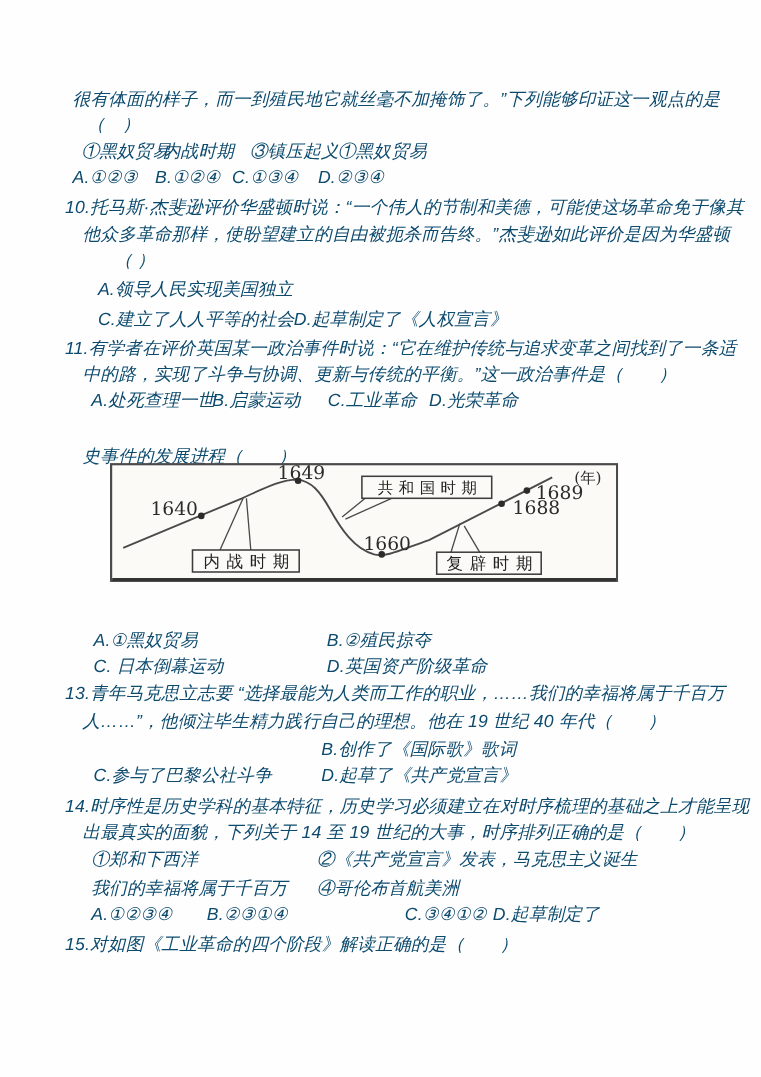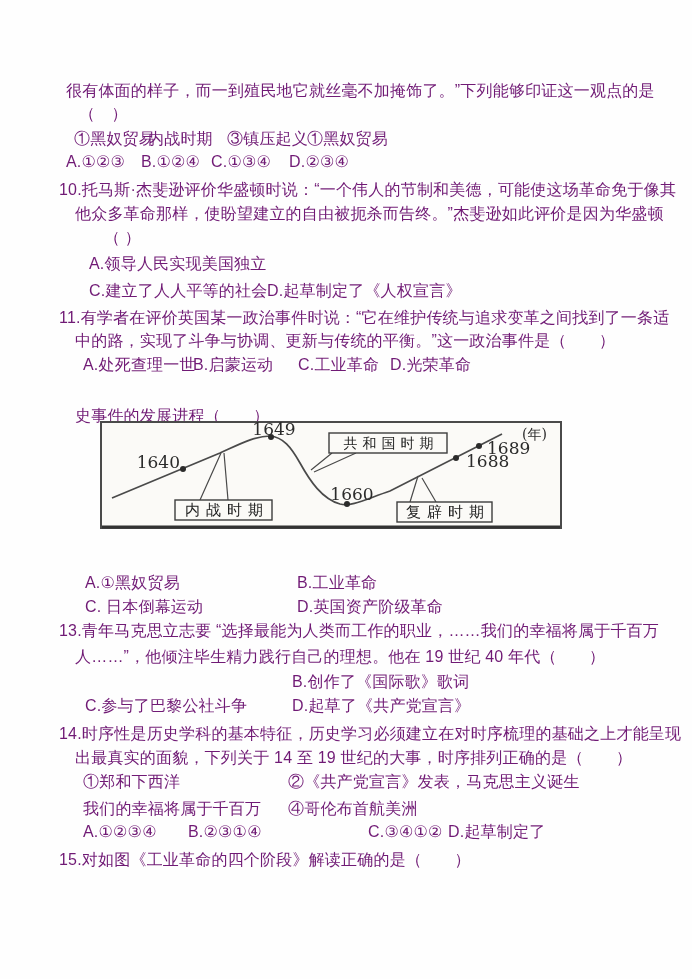--- a/index.html
+++ b/index.html
@@ -4,21 +4,21 @@
 <style>
   html,body { margin:0; padding:0; background:#e8e8e8; }
   .page {
     position:relative; width:692px; height:979px; margin:0 auto;
     background:#fefefe; color:#1f1f1f;
     font-family:"Liberation Sans", sans-serif;
     overflow:hidden;
   }
   .t {
     position:absolute; font-size:16px; line-height:19px;
-    white-space:pre; letter-spacing:0.2px; color:#701a75;
+    white-space:pre; letter-spacing:0.2px; color:#0c4a6e;font-style:italic;
   }
   .chart {
     position:absolute; left:100px; top:421px; width:462px; height:108px;
   }
   .frame { fill:#fbfaf7; stroke:#4a4a4a; stroke-width:2; }
   .baseline-thick { stroke:#333333; stroke-width:3; }
   .curve { fill:none; stroke:#4a4a4a; stroke-width:1.7; }
   .dot { fill:#2b2b2b; }
   .wedge { stroke:#4a4a4a; stroke-width:1.2; fill:none; }
   .pbox { fill:#fbfaf7; stroke:#3d3d3d; stroke-width:1.4; }
@@ -89,21 +89,21 @@
       <rect class="pbox" x="75" y="79" width="97" height="20"></rect>
       <rect class="pbox" x="229" y="12" width="118" height="20"></rect>
       <rect class="pbox" x="297" y="81" width="95" height="20"></rect>
       <text class="phase" x="127" y="94" text-anchor="middle">内战时期</text>
       <text class="phase phase5" x="291" y="27" text-anchor="middle">共和国时期</text>
       <text class="phase" x="348" y="96" text-anchor="middle">复辟时期</text>
     </svg>
   </div>
 
   <span class="t" style="left:85px;top:573px">A.①黑奴贸易</span>
-  <span class="t" style="left:297px;top:573px">B.工业革命</span>
+  <span class="t" style="left:297px;top:573px">B.②殖民掠夺</span>
   <span class="t" style="left:85px;top:597px">C. 日本倒幕运动</span>
   <span class="t" style="left:297px;top:597px">D.英国资产阶级革命</span>
 
   <span class="t" style="left:59px;top:621px">13.青年马克思立志要 “选择最能为人类而工作的职业，……我们的幸福将属于千百万</span>
   <span class="t" style="left:75px;top:647px">人……”，他倾注毕生精力践行自己的理想。他在 19 世纪 40 年代（　　）</span>
   <span class="t" style="left:292px;top:672px">B.创作了《国际歌》歌词</span>
   <span class="t" style="left:85px;top:696px">C.参与了巴黎公社斗争</span>
   <span class="t" style="left:292px;top:696px">D.起草了《共产党宣言》</span>
 
   <span class="t" style="left:59px;top:724px">14.时序性是历史学科的基本特征，历史学习必须建立在对时序梳理的基础之上才能呈现</span>

